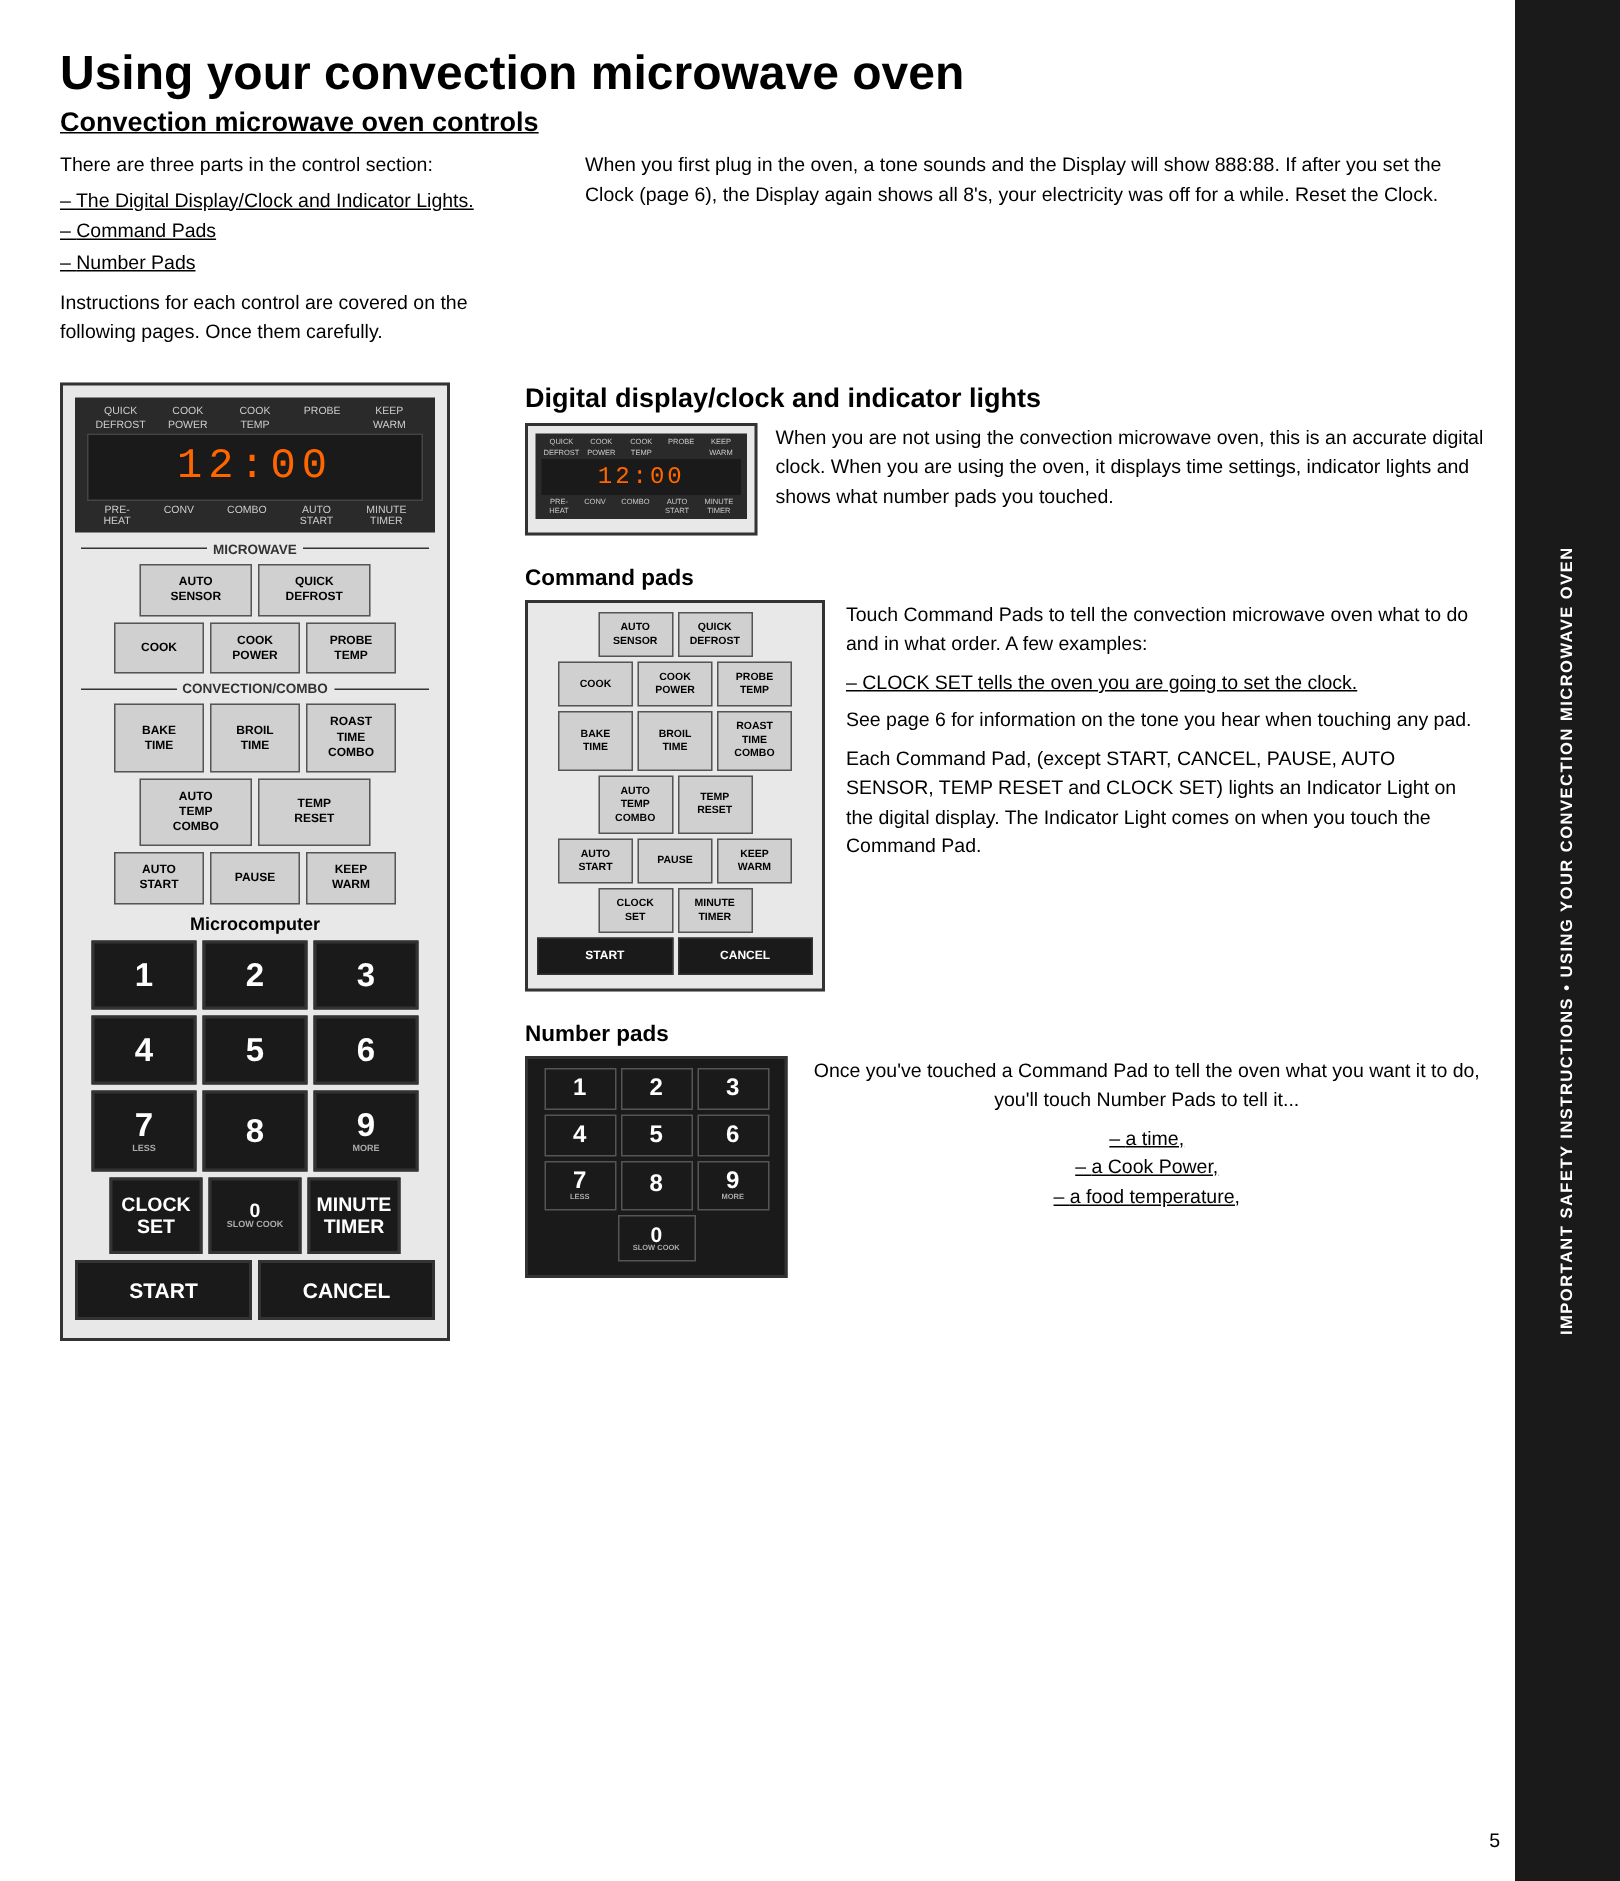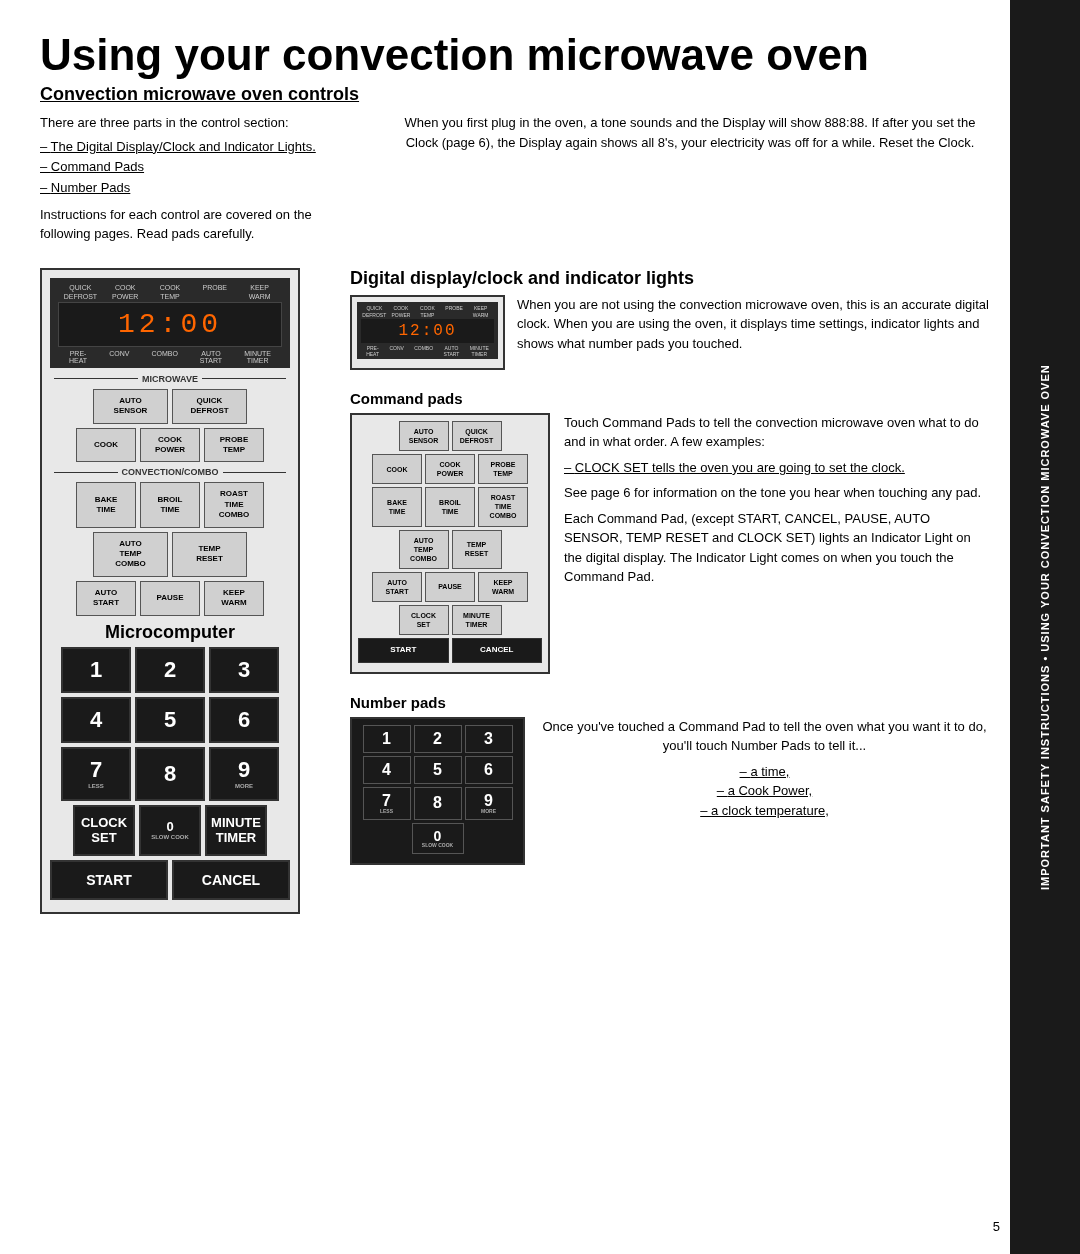--- a/index.html
+++ b/index.html
@@ -41,21 +41,21 @@
       color: #fff;
       font-size: 11px;
       font-weight: bold;
       letter-spacing: 1px;
       text-transform: uppercase;
       white-space: nowrap;
     }
 
     
     .page-title {
-      font-size: 44px;
+      font-size: 32px;
       font-weight: bold;
       margin-bottom: 4px;
     }
 
     .section-heading {
       font-size: 18px;
       font-weight: bold;
       text-decoration: underline;
       margin-bottom: 8px;
     }
@@ -65,21 +65,20 @@
       gap: 30px;
       margin-bottom: 20px;
     }
 
     .intro-left {
       flex: 0 0 320px;
     }
 
     .intro-right {
       flex: 1;
-      text-align: center;
     }
 
     .intro-text {
       font-size: 13px;
       line-height: 1.5;
       margin-bottom: 4px;
     }
 
     .intro-list {
       list-style: none;
@@ -274,21 +273,21 @@
       font-size: 14px;
       font-weight: bold;
       text-align: center;
       padding: 10px 4px;
       cursor: pointer;
       flex: 1;
     }
 
     .microcomputer-label {
       text-align: center;
-      font-size: 18px;
+      font-size: 12px;
       font-weight: bold;
       margin: 6px 0 4px;
     }
 
     
     .right-section-title {
       font-size: 18px;
       font-weight: normal;
       margin-bottom: 6px;
     }
@@ -477,21 +476,21 @@
     <h2 class="section-heading">Convection microwave oven controls</h2>
 
     <div class="two-col-intro">
       <div class="intro-left">
         <p class="intro-text">There are three parts in the control section:</p>
         <ul class="intro-list">
           <li>The Digital Display/Clock and Indicator Lights.</li>
           <li>Command Pads</li>
           <li>Number Pads</li>
         </ul>
-        <p class="intro-text" style="margin-top:6px;">Instructions for each control are covered on the following pages. Read pads carefully.</p>
+        <p class="intro-text" style="margin-top:6px;">Instructions for each control are covered on the following pages. Once them carefully.</p>
       </div>
       <div class="intro-right">
         <p class="intro-text">When you first plug in the oven, a tone sounds and the Display will show 888:88. If after you set the Clock (page 6), the Display again shows all 8's, your electricity was off for a while. Reset the Clock.</p>
       </div>
     </div>
 
     <div class="main-two-col">
 
       <div class="left-col">
         <div class="microwave-panel">
@@ -696,21 +695,21 @@
               <div class="num-small-row" style="justify-content:center;">
                 <button class="num-small-zero">0<span class="sub">SLOW COOK</span></button>
               </div>
             </div>
 
             <div style="overflow:hidden;text-align:center;">
               <p class="right-text">Once you've touched a Command Pad to tell the oven what you want it to do, you'll touch Number Pads to tell it...</p>
               <ul class="intro-list right-text">
                 <li>a time,</li>
                 <li>a Cook Power,</li>
-                <li>a clock temperature,</li>
+                <li>a food temperature,</li>
               </ul>
             </div>
           </div>
         </div>
 
       </div>
     </div>
 
     <div class="page-number">5</div>
 

